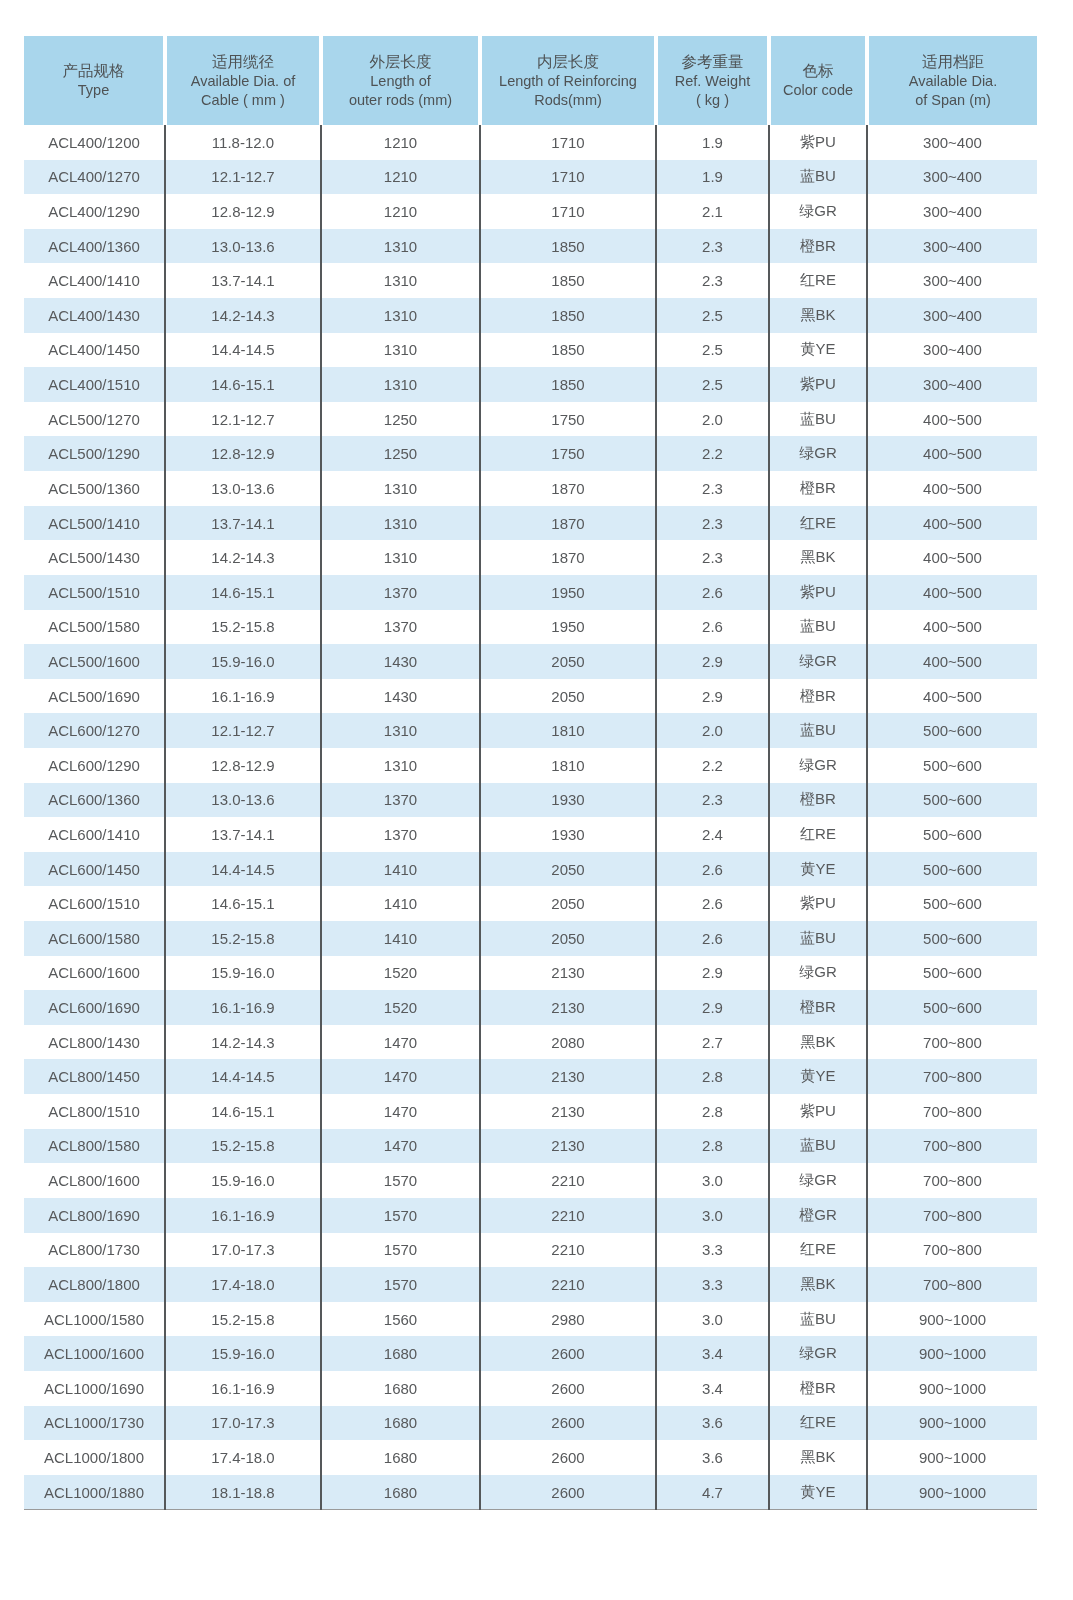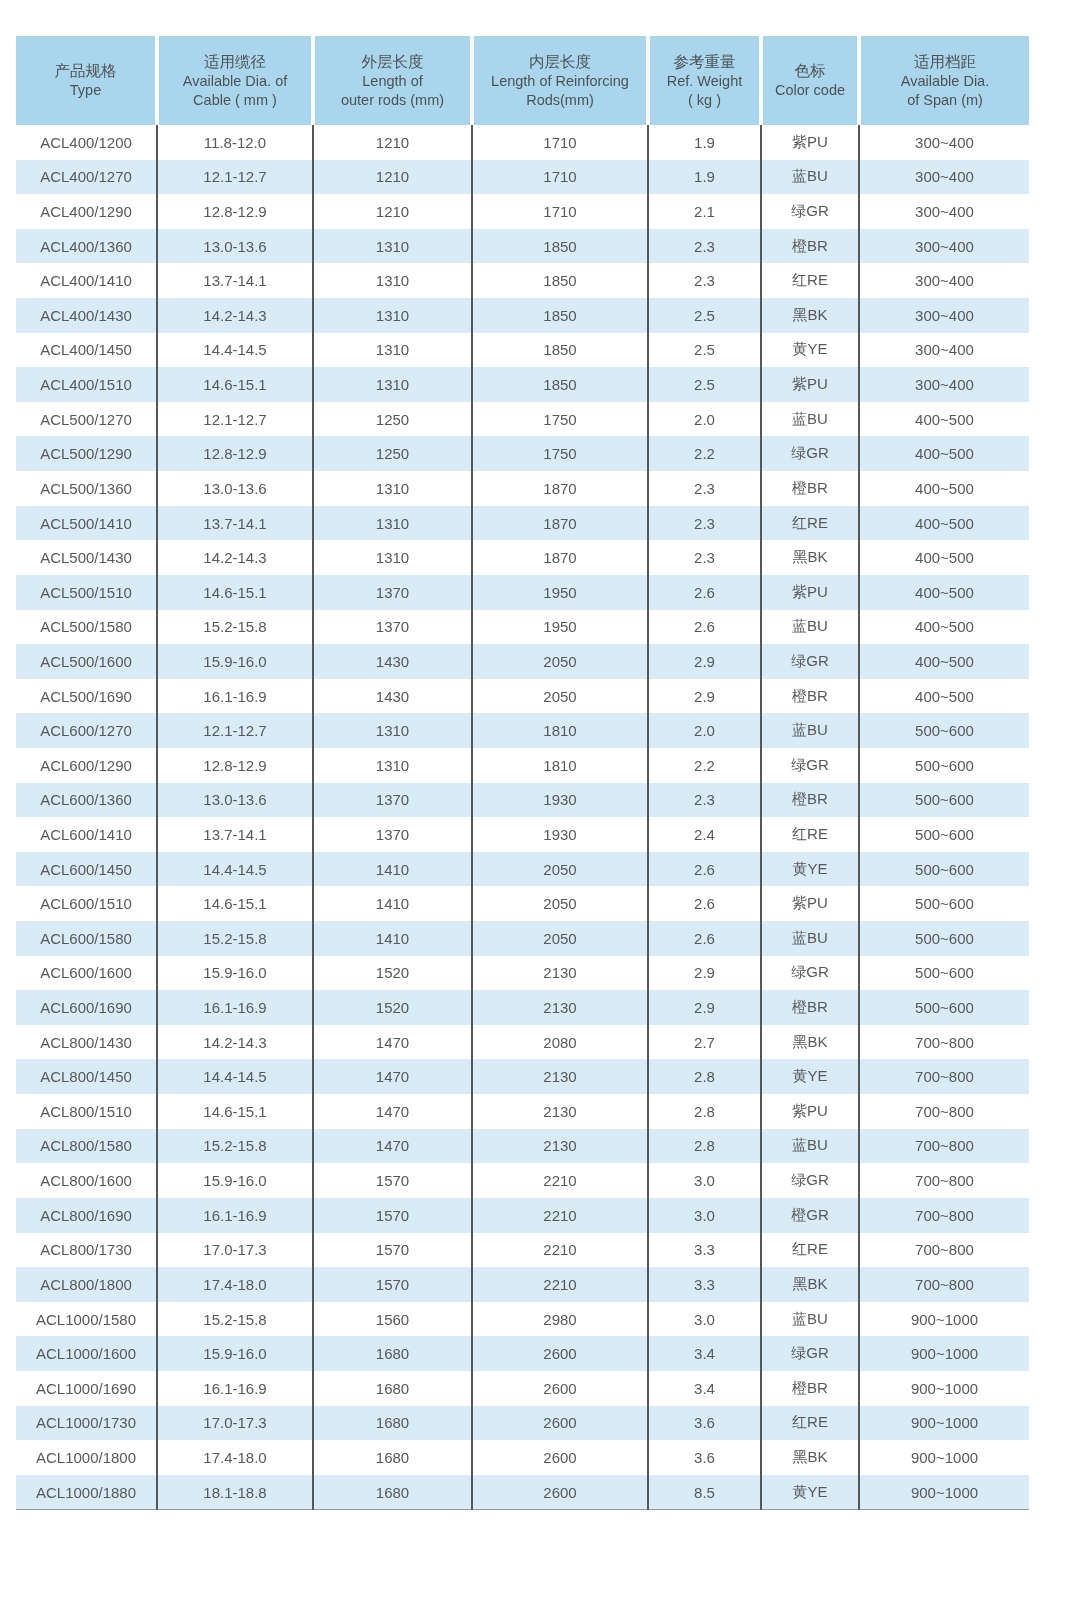--- a/index.html
+++ b/index.html
@@ -6,21 +6,21 @@
   .page {
     position: relative;
     width: 1073px;
     height: 1600px;
     background: #ffffff;
     font-family: "Liberation Sans", "DejaVu Sans", sans-serif;
     overflow: hidden;
   }
   table.spec {
     position: absolute;
-    left: 16px;
+    left: 24px;
     top: 36px;
     width: 1013px;
     border-collapse: collapse;
     table-layout: fixed;
   }
   table.spec thead th {
     background: #a9d6ec;
     height: 85px;
     padding: 2px 2px;
     font-weight: normal;
@@ -445,20 +445,20 @@
       <td>2600</td>
       <td>3.6</td>
       <td>黑BK</td>
       <td>900~1000</td>
     </tr>
         <tr>
       <td>ACL1000/1880</td>
       <td>18.1-18.8</td>
       <td>1680</td>
       <td>2600</td>
-      <td>8.5</td>
+      <td>4.7</td>
       <td>黄YE</td>
       <td>900~1000</td>
     </tr>
       </tbody>
   </table>
 
 </div>
 
 </body></html>

